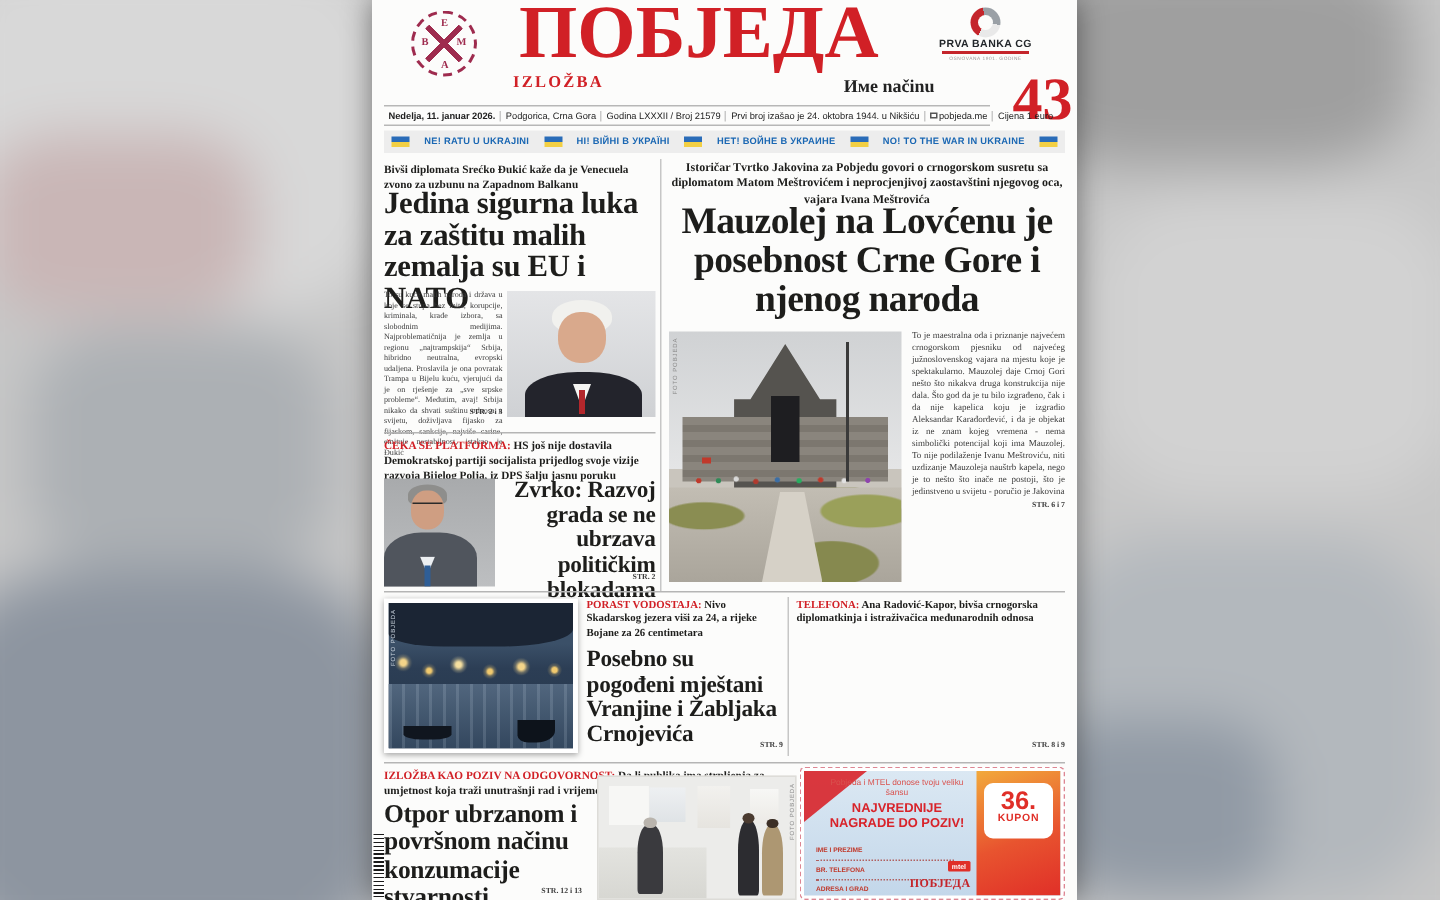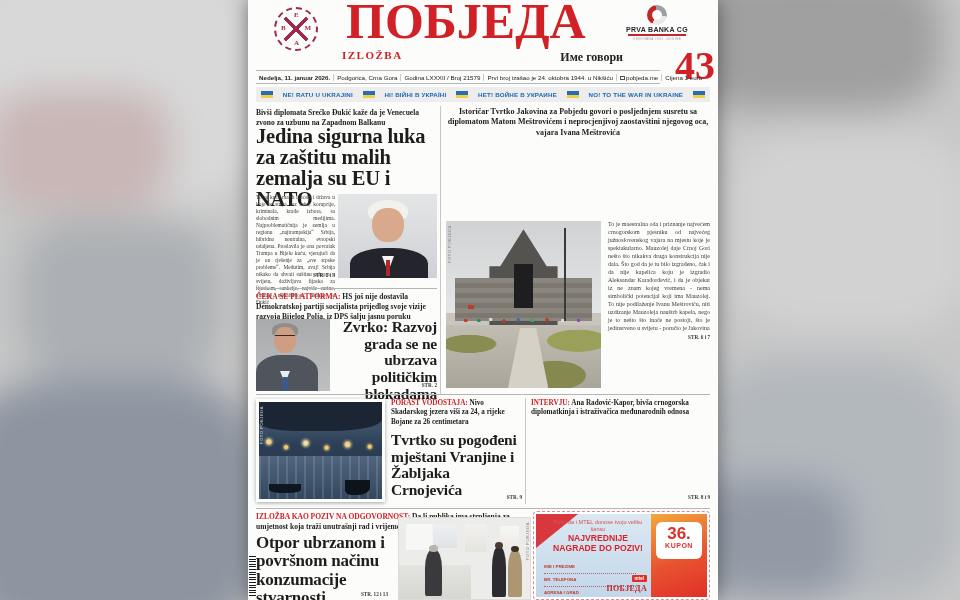--- a/index.html
+++ b/index.html
@@ -259,21 +259,21 @@
   <div class="page">
 
     <div class="emblem">
       <span class="em-n">Е</span>
       <span class="em-w">В</span>
       <span class="em-e">М</span>
       <span class="em-s">А</span>
     </div>
     <div class="mast-title">ПОБЈЕДА</div>
     <div class="mast-sub">IZLOŽBA</div>
-    <div class="mast-motto">Име говори</div>
+    <div class="mast-motto">Име načinu</div>
     <div class="bank">
       <div class="bank-swirl"></div>
       <div class="bank-name">PRVA BANKA CG</div>
       <div class="bank-bar"></div>
       <div class="bank-tag">OSNOVANA 1901. GODINE</div>
     </div>
     <div class="edition">43</div>
 
     <div class="dateline">
       <span class="item">Nedelja, 11. januar 2026.</span>
@@ -324,21 +324,22 @@
         <div class="zv-suit"></div>
         <div class="zv-shirt"></div>
         <div class="zv-tie"></div>
       </div>
       <div class="plat-hl hl">Zvrko: Razvoj grada se ne ubrzava političkim blokadama</div>
     </div>
     <div class="abs plat-ref pref">STR. 2</div>
 
     <div class="vdiv vdiv-main"></div>
 
-    <div class="main-kicker">Istoričar Tvrtko Jakovina za Pobjedu govori o posljednjem susretu sa diplomatom Matom Meštrovićem i neprocjenjivoj zaostavštini njegovog oca, vajara Ivana Meštrovića</div>
+    <div class="main-kicker">Istoričar Tvrtko Jakovina za Pobjedu govori o crnogorskom susretu sa diplomatom Matom Meštrovićem i neprocjenjivoj zaostavštini njegovog oca, vajara Ivana Meštrovića</div>
+    <div class="main-hl hl">Mauzolej na Lovćenu je posebnost Crne Gore i njenog naroda</div>
     <div class="ph-main">
       <div class="mz-tower"></div>
       <div class="mz-wall"></div>
       <div class="mz-door"></div>
       <div class="mz-people"></div>
       <div class="mz-flag"></div>
       <div class="mz-fore"></div>
       <div class="mz-path"></div>
       <div class="mz-pole"></div>
       <div class="vcred" style="left:1px; top:4px;">FOTO POBJEDA</div>
@@ -356,29 +357,29 @@
       <div class="nt-water"></div>
       <div class="nt-boat1"></div>
       <div class="nt-boat2"></div>
       <div class="vcred" style="left:0px; top:4px; color:#cfd8e2;">FOTO POBJEDA</div>
     </div>
     <div class="flood-col">
       <div class="kicker flood-kicker">
         <span class="lbl">PORAST VODOSTAJA:</span>
         <span>Nivo Skadarskog jezera viši za 24, a rijeke Bojane za 26 centimetara</span>
       </div>
-      <div class="flood-hl hl">Tvrtko su pogođeni mještani Vranjine i Žabljaka Crnojevića</div>
+      <div class="flood-hl hl">Posebno su pogođeni mještani Vranjine i Žabljaka Crnojevića</div>
     </div>
     <div class="abs flood-ref pref">STR. 9</div>
 
     <div class="vdiv vdiv-r1"></div>
 
     <div class="int-col">
       <div class="kicker int-kicker">
-        <span class="lbl">INTERVJU:</span>
+        <span class="lbl">TELEFONA:</span>
         <span>Ana Radović-Kapor, bivša crnogorska diplomatkinja i istraživačica međunarodnih odnosa</span>
       </div>
     </div>
     <div class="abs int-ref pref">STR. 8 i 9</div>
 
     <div class="hdiv hdiv-2"></div>
 
     <div class="abs exh-kicker kicker">
       <span class="lbl">IZLOŽBA KAO POZIV NA ODGOVORNOST:</span>
       <span>Da li publika ima strpljenja za umjetnost koja traži unutrašnji rad i vrijeme</span>

